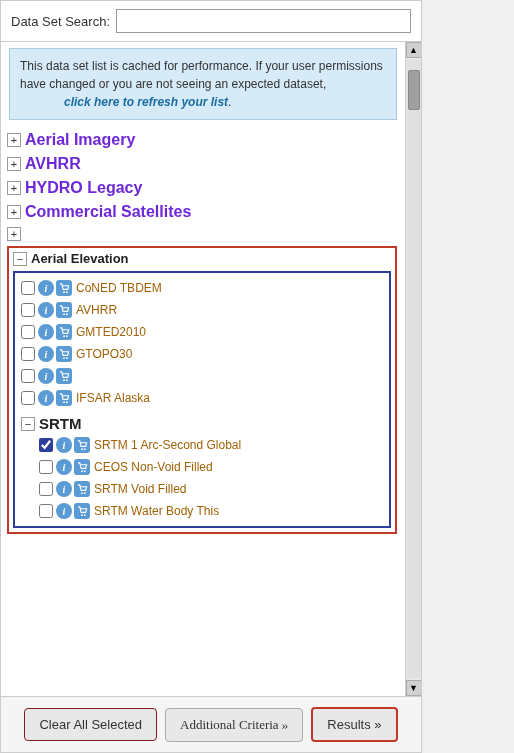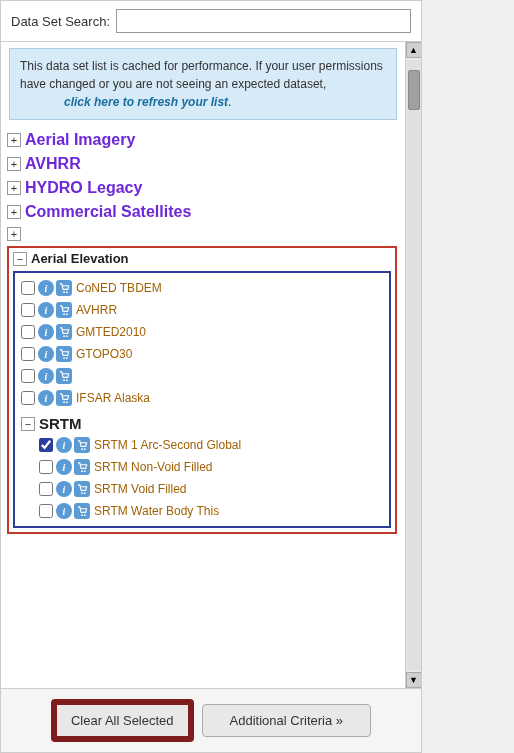--- a/index.html
+++ b/index.html
@@ -245,37 +245,38 @@
       display: flex;
       align-items: center;
       justify-content: center;
       gap: 8px;
       padding: 10px 8px;
       border-top: 1px solid #ccc;
       background: #f5f5f5;
     }
     .btn-clear {
       background: #e8e8e8;
-      border: 6px solid #7f1d1d;
+      border: 1px solid #7f1d1d;
       border-radius: 4px;
       padding: 8px 14px;
       font-size: 13px;
       color: #333;
       cursor: pointer;
       font-weight: normal;
     }
     .btn-criteria {
       background: #e8e8e8;
       border: 1px solid #aaa;
       border-radius: 4px;
-      padding: 8px 27px;
+      padding: 8px 14px;
       font-size: 13px;
       color: #333;
       cursor: pointer;
       font-weight: normal;
+      font-family: Liberation Serif, serif;
     }
     .btn-results {
       background: #e8e8e8;
       border: 2px solid #c0392b;
       border-radius: 4px;
       padding: 8px 14px;
       font-size: 13px;
       color: #333;
       cursor: pointer;
       font-weight: normal;
@@ -435,21 +436,21 @@
                 <div class="dataset-item">
                   <input type="checkbox" style="">
                   <span class="info-btn">i</span>
                   <span class="cart-btn">
                     <svg class="cart-icon-svg" viewBox="0 0 12 12">
                       <path d="M1 1h2l1.5 6h5l1-4H3.5" stroke="#fff" stroke-width="1.2" fill="none"></path>
                       <circle cx="5.5" cy="10" r="1" fill="#fff"></circle>
                       <circle cx="8.5" cy="10" r="1" fill="#fff"></circle>
                     </svg>
                   </span>
-                  <span class="dataset-label">SRTM Non-Void Filled</span>
+                  <span class="dataset-label">CEOS Non-Void Filled</span>
                 </div>
 
                 <div class="dataset-item">
                   <input type="checkbox" style="">
                   <span class="info-btn">i</span>
                   <span class="cart-btn">
                     <svg class="cart-icon-svg" viewBox="0 0 12 12">
                       <path d="M1 1h2l1.5 6h5l1-4H3.5" stroke="#fff" stroke-width="1.2" fill="none"></path>
                       <circle cx="5.5" cy="10" r="1" fill="#fff"></circle>
                       <circle cx="8.5" cy="10" r="1" fill="#fff"></circle>
@@ -484,14 +485,15 @@
       <div class="scroll-track">
         <div class="scroll-thumb"></div>
       </div>
       <div class="scroll-btn">▼</div>
     </div>
   </div>
 
   <div class="bottom-bar">
     <button class="btn-clear">Clear All Selected</button>
     <button class="btn-criteria">Additional Criteria »</button>
+    <button class="btn-results">Results »</button>
   </div>
 </div>
 
 </body></html>

